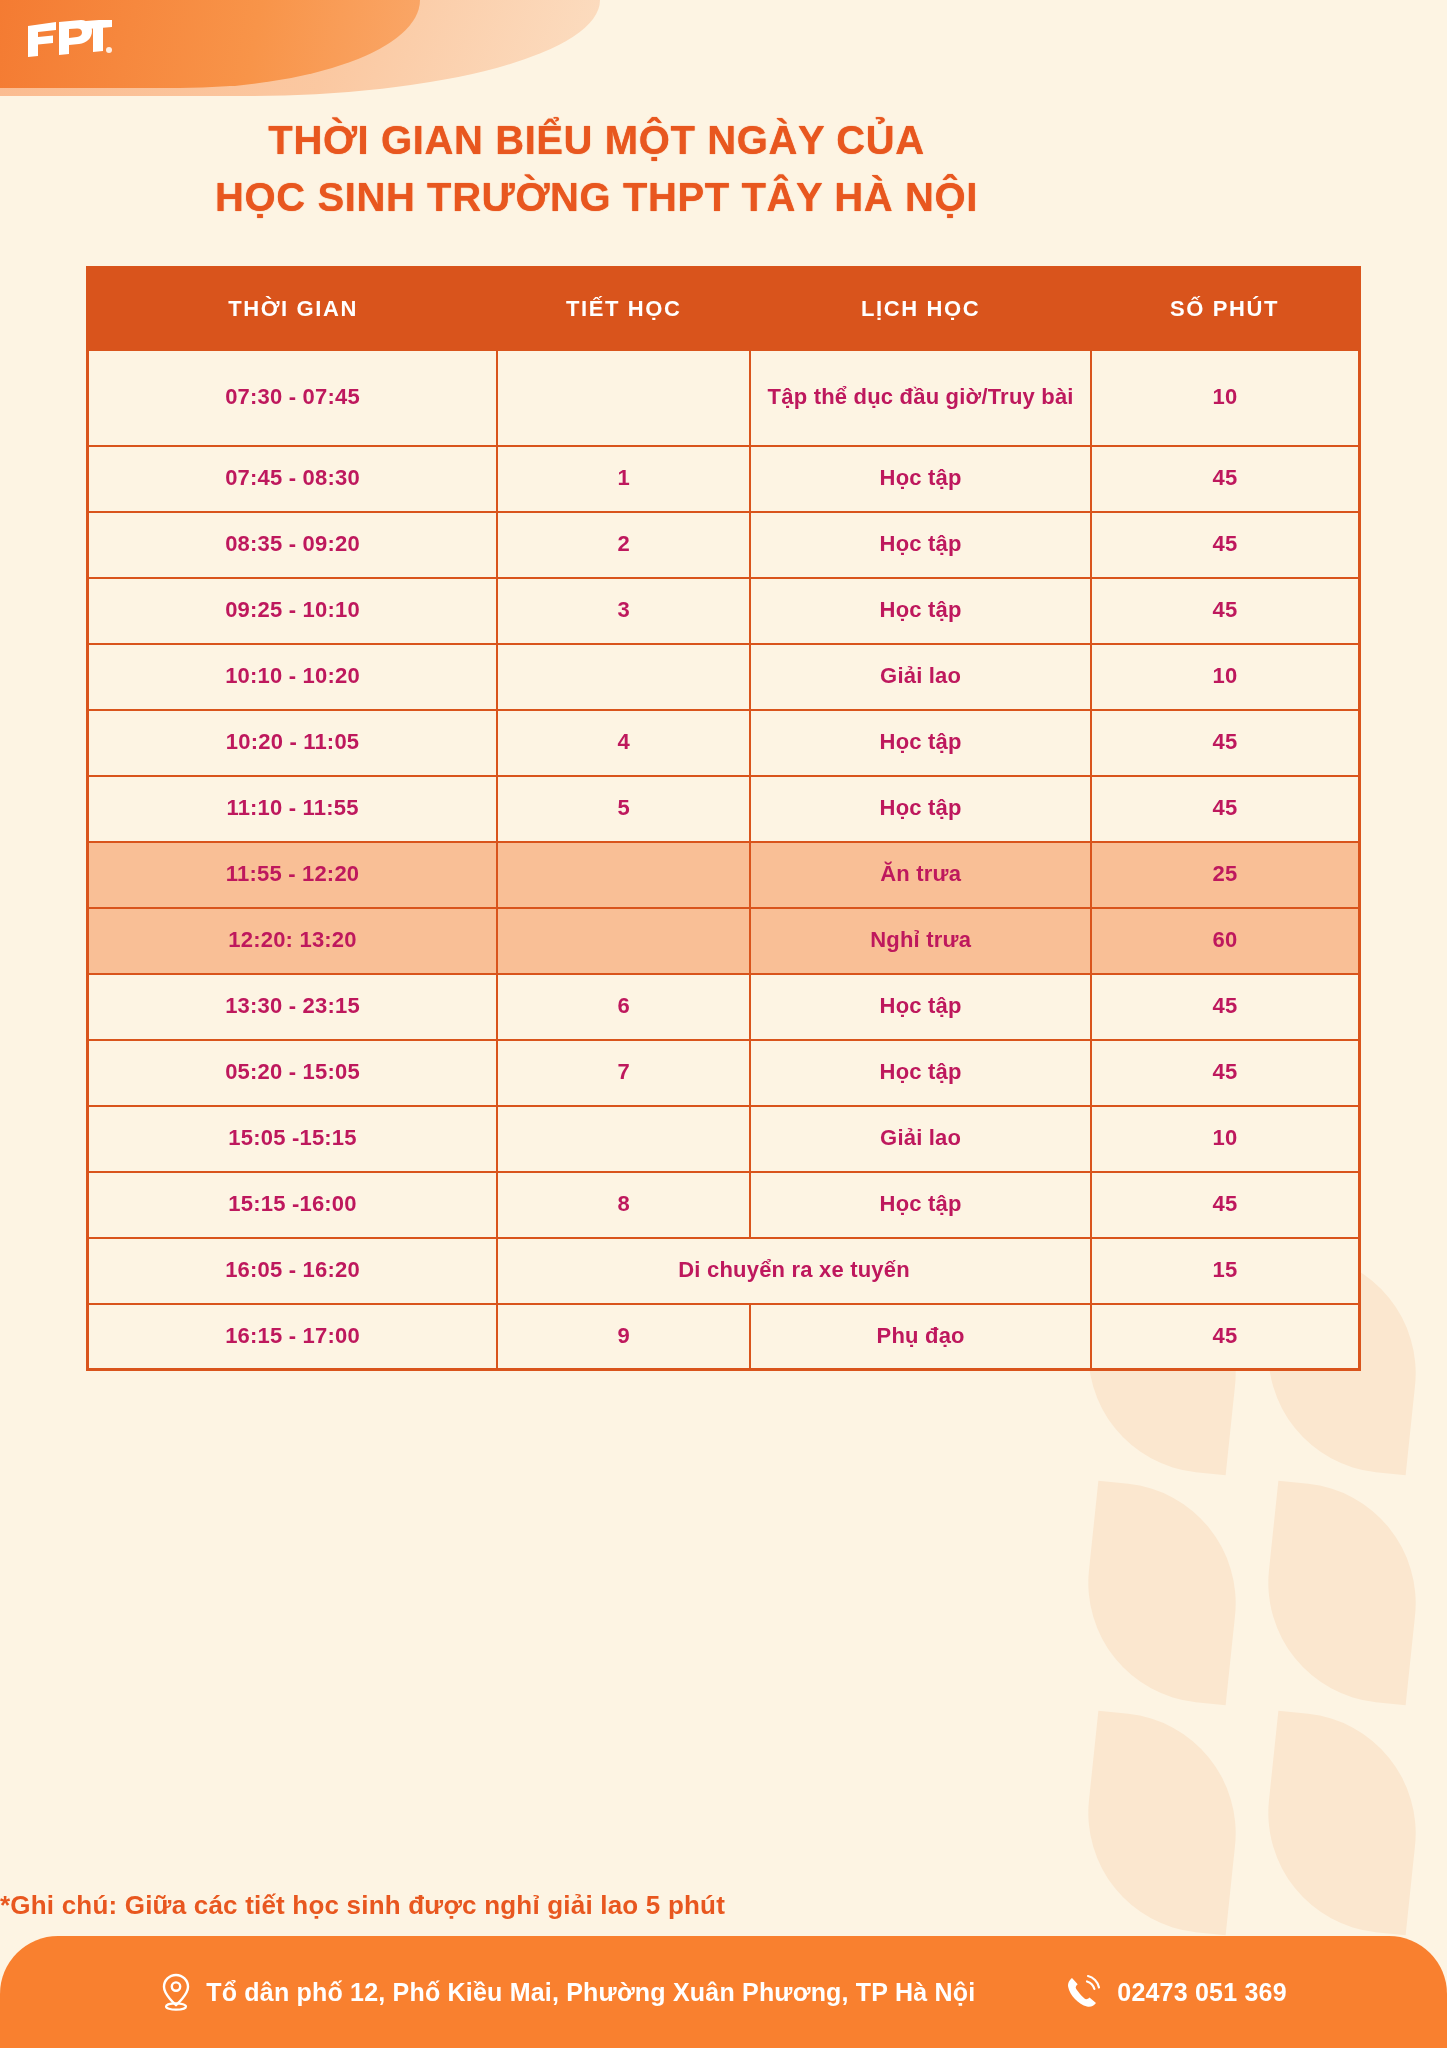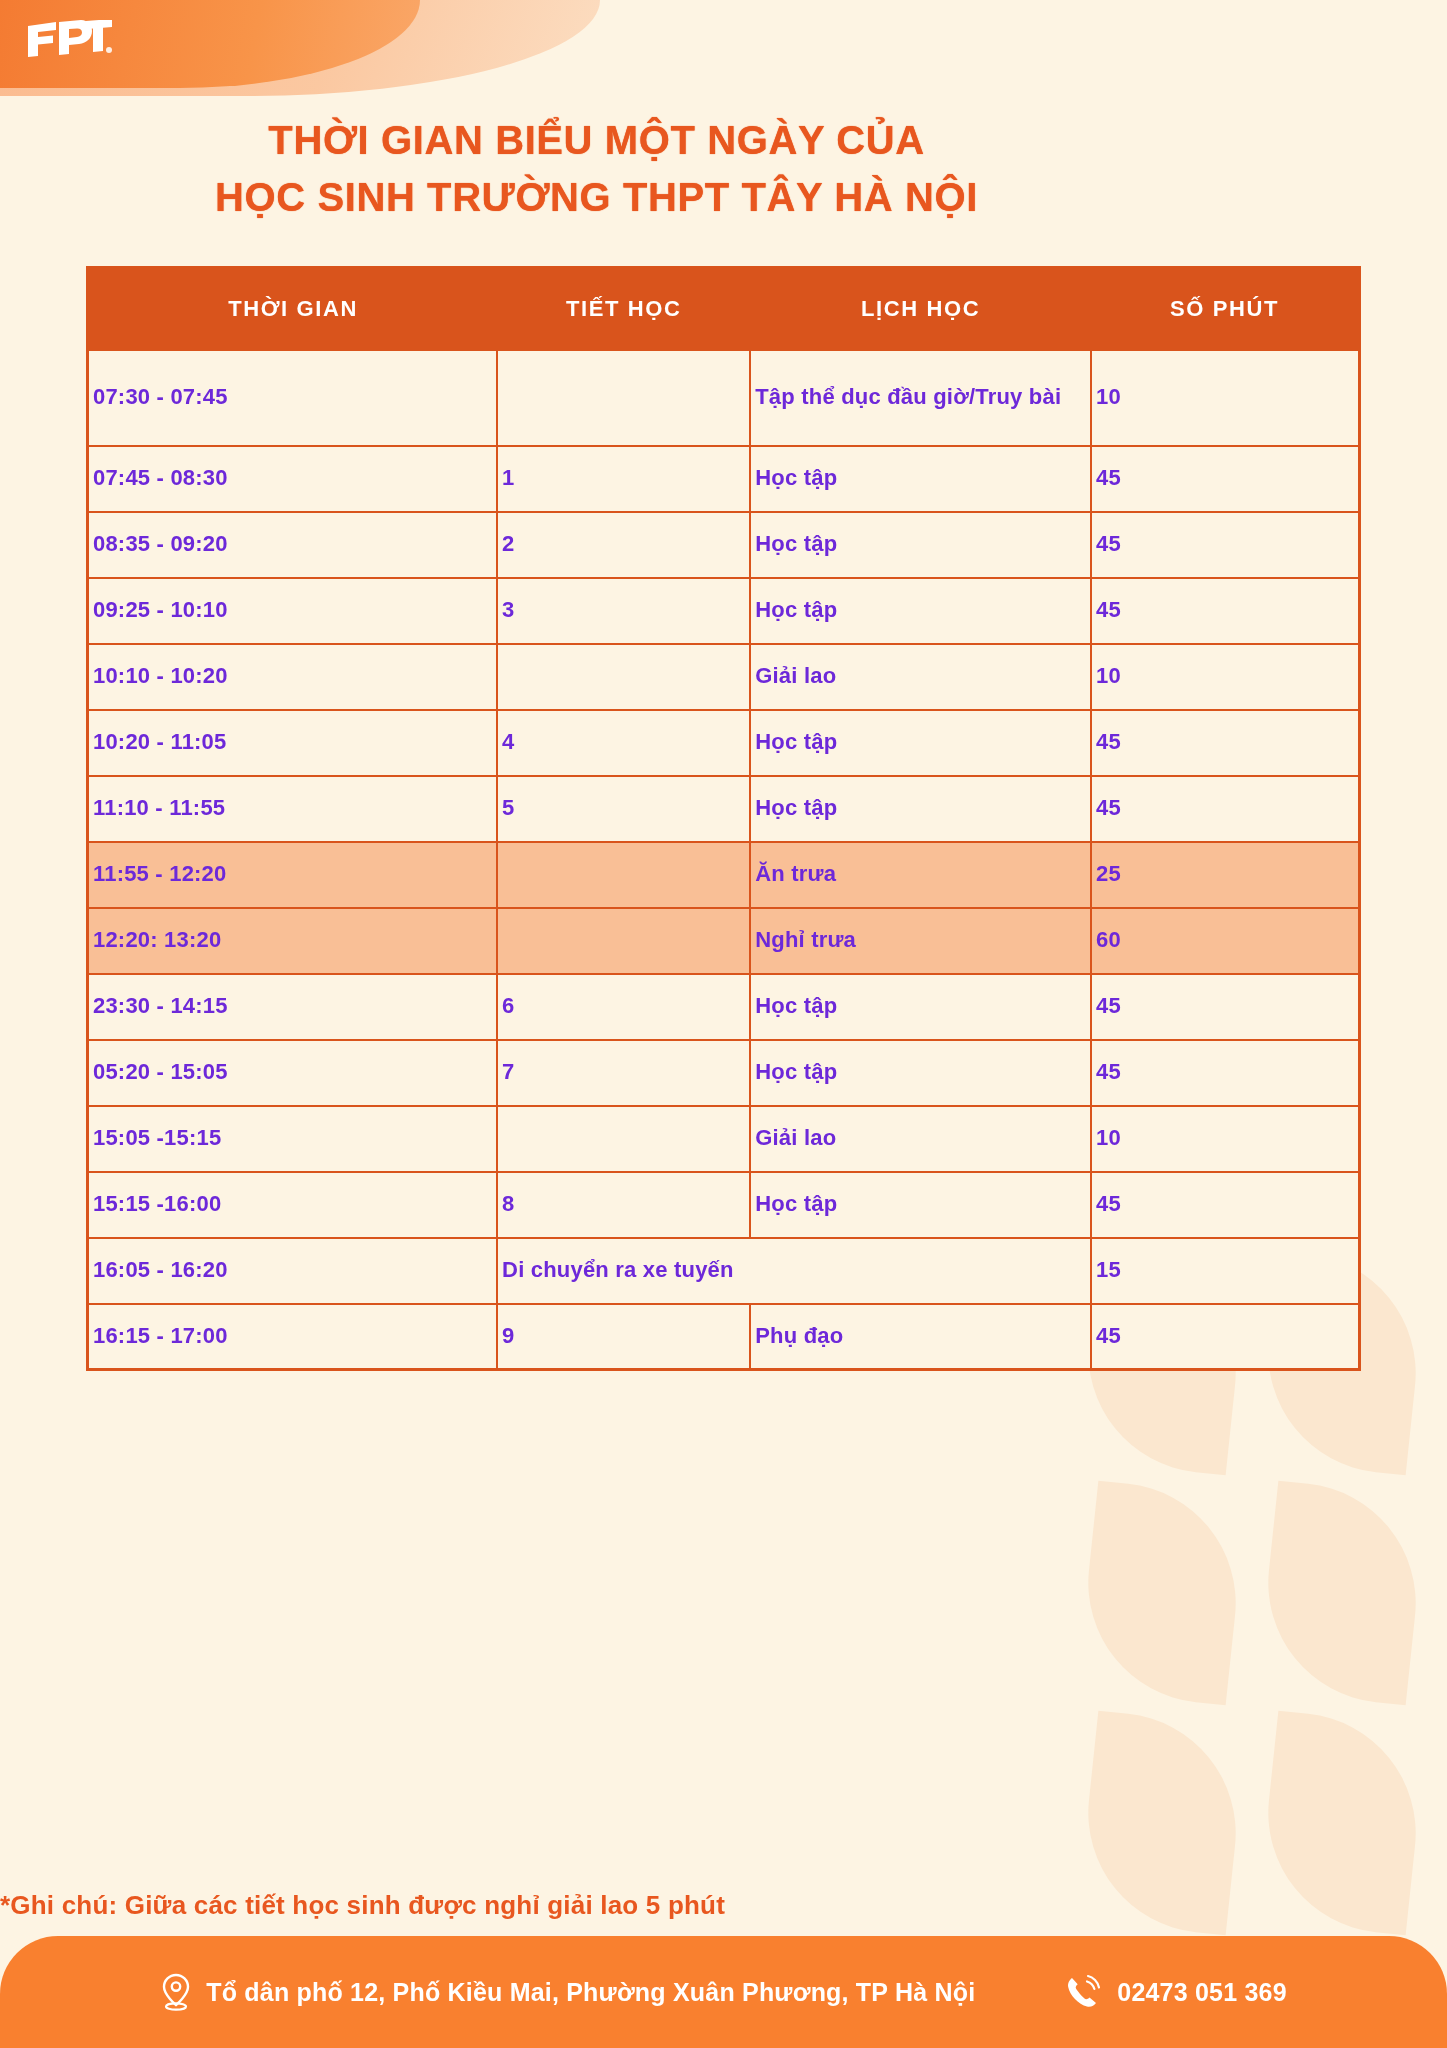--- a/index.html
+++ b/index.html
@@ -78,24 +78,24 @@
     color:#FFFFFF;
     font-size:22px;
     font-weight:800;
     letter-spacing:1.6px;
     height:82px;
     text-align:center;
     border:none;
   }
   table.schedule td{
     border:2px solid #D9541C;
-    color:#6d28d9;
+    color:#be185d;
     font-size:22px;
     font-weight:800;
-    text-align:left;
+    text-align:center;
     height:66px;
     padding:6px 4px;
     line-height:1.38;
     letter-spacing:.2px;
   }
   table.schedule tr.row-normal td{ background:#FDF4E3; }
   table.schedule tr.row-highlight td{ background:#F9BF96; }
   table.schedule tr.row-tall td{ height:96px; }
 
   
@@ -218,21 +218,21 @@
           <td>Ăn trưa</td>
           <td>25</td>
         </tr>
         <tr class="row-highlight">
           <td>12:20: 13:20</td>
           <td></td>
           <td>Nghỉ trưa</td>
           <td>60</td>
         </tr>
         <tr class="row-normal">
-          <td>23:30 - 14:15</td>
+          <td>13:30 - 23:15</td>
           <td>6</td>
           <td>Học tập</td>
           <td>45</td>
         </tr>
         <tr class="row-normal">
           <td>05:20 - 15:05</td>
           <td>7</td>
           <td>Học tập</td>
           <td>45</td>
         </tr>

